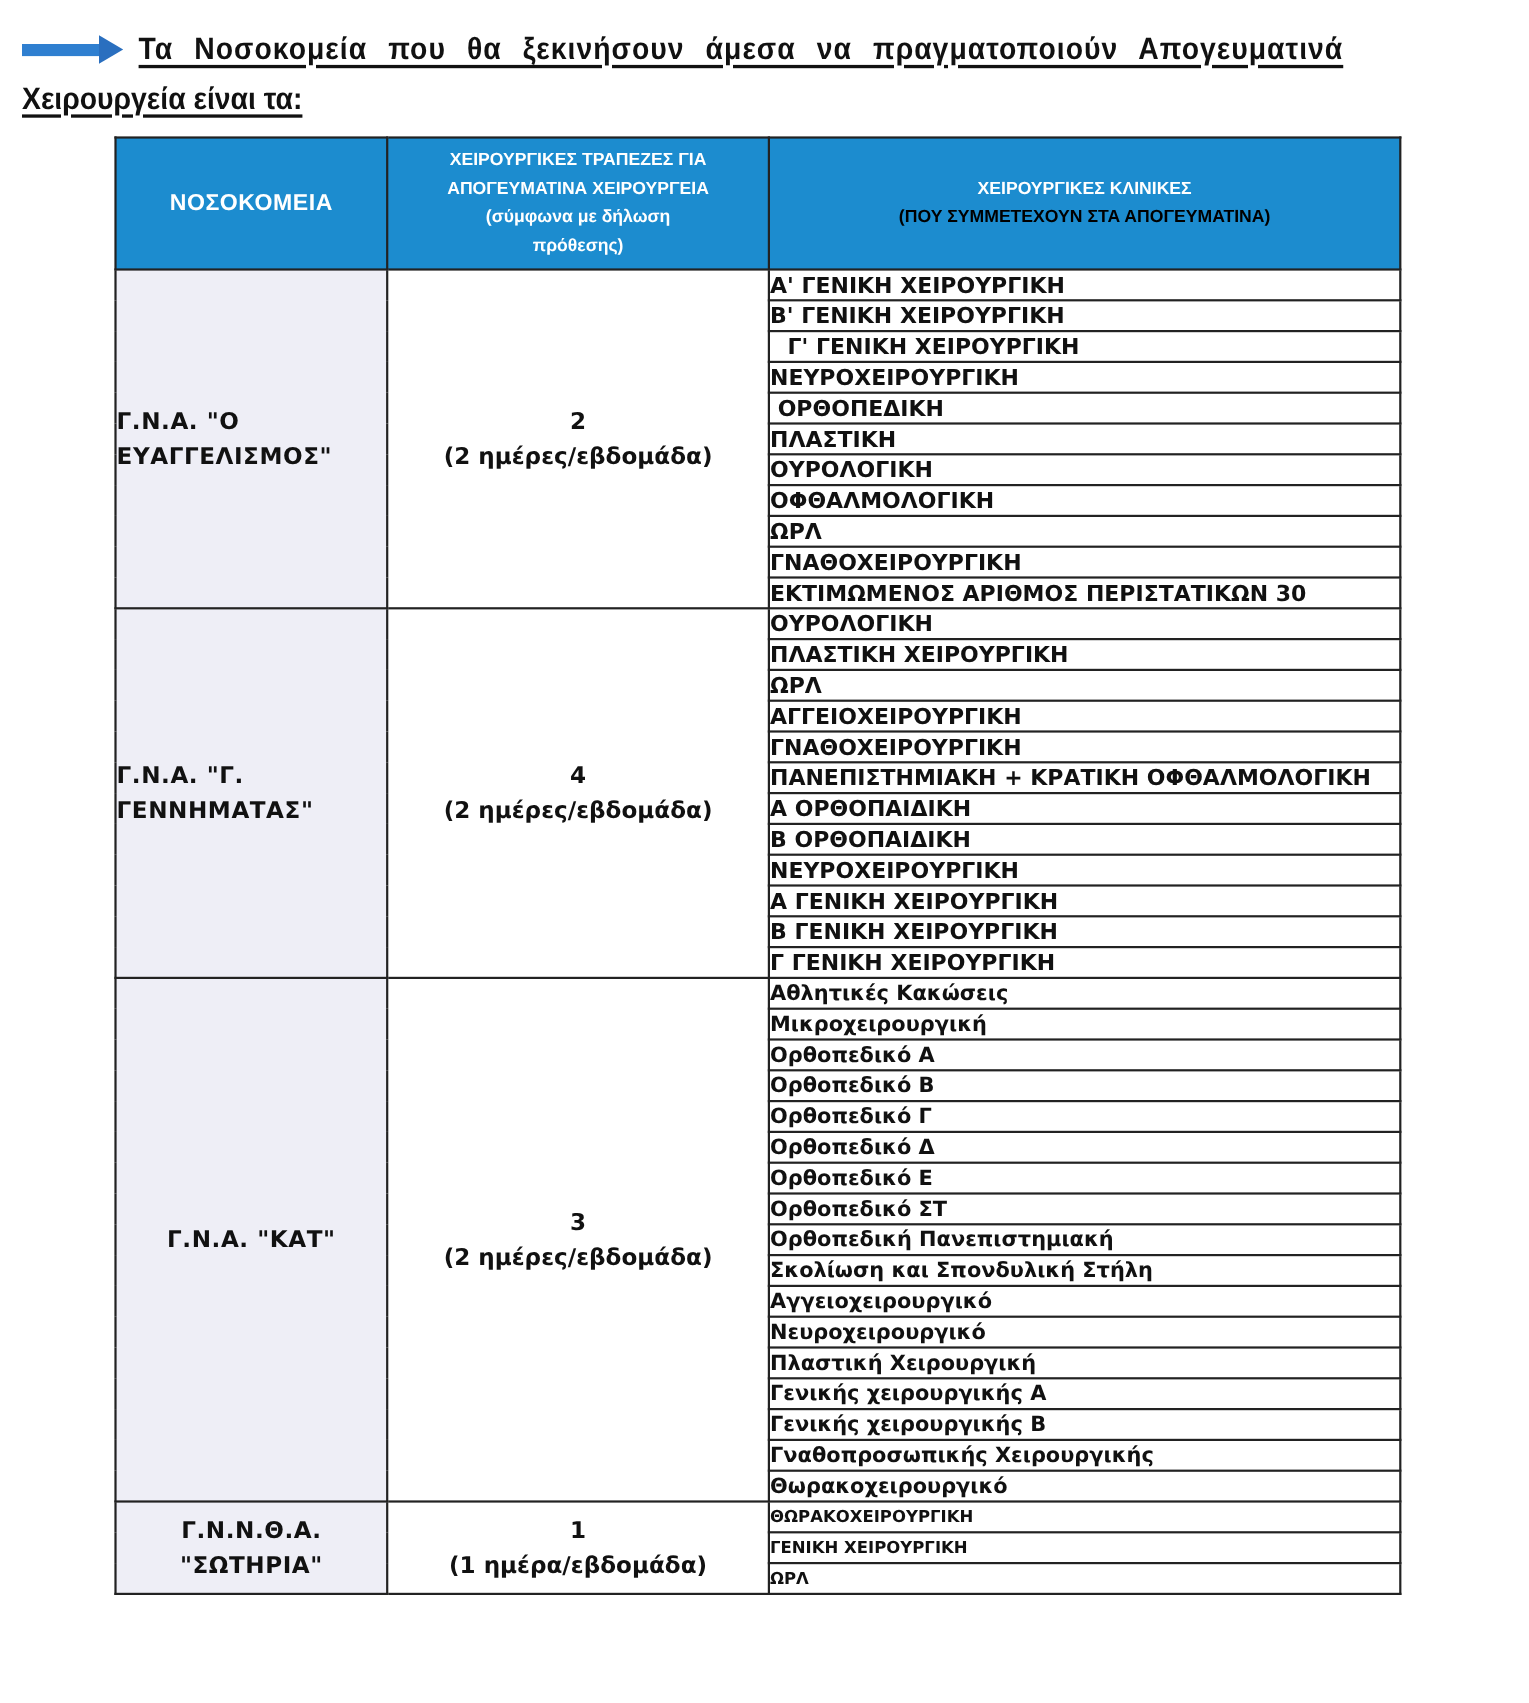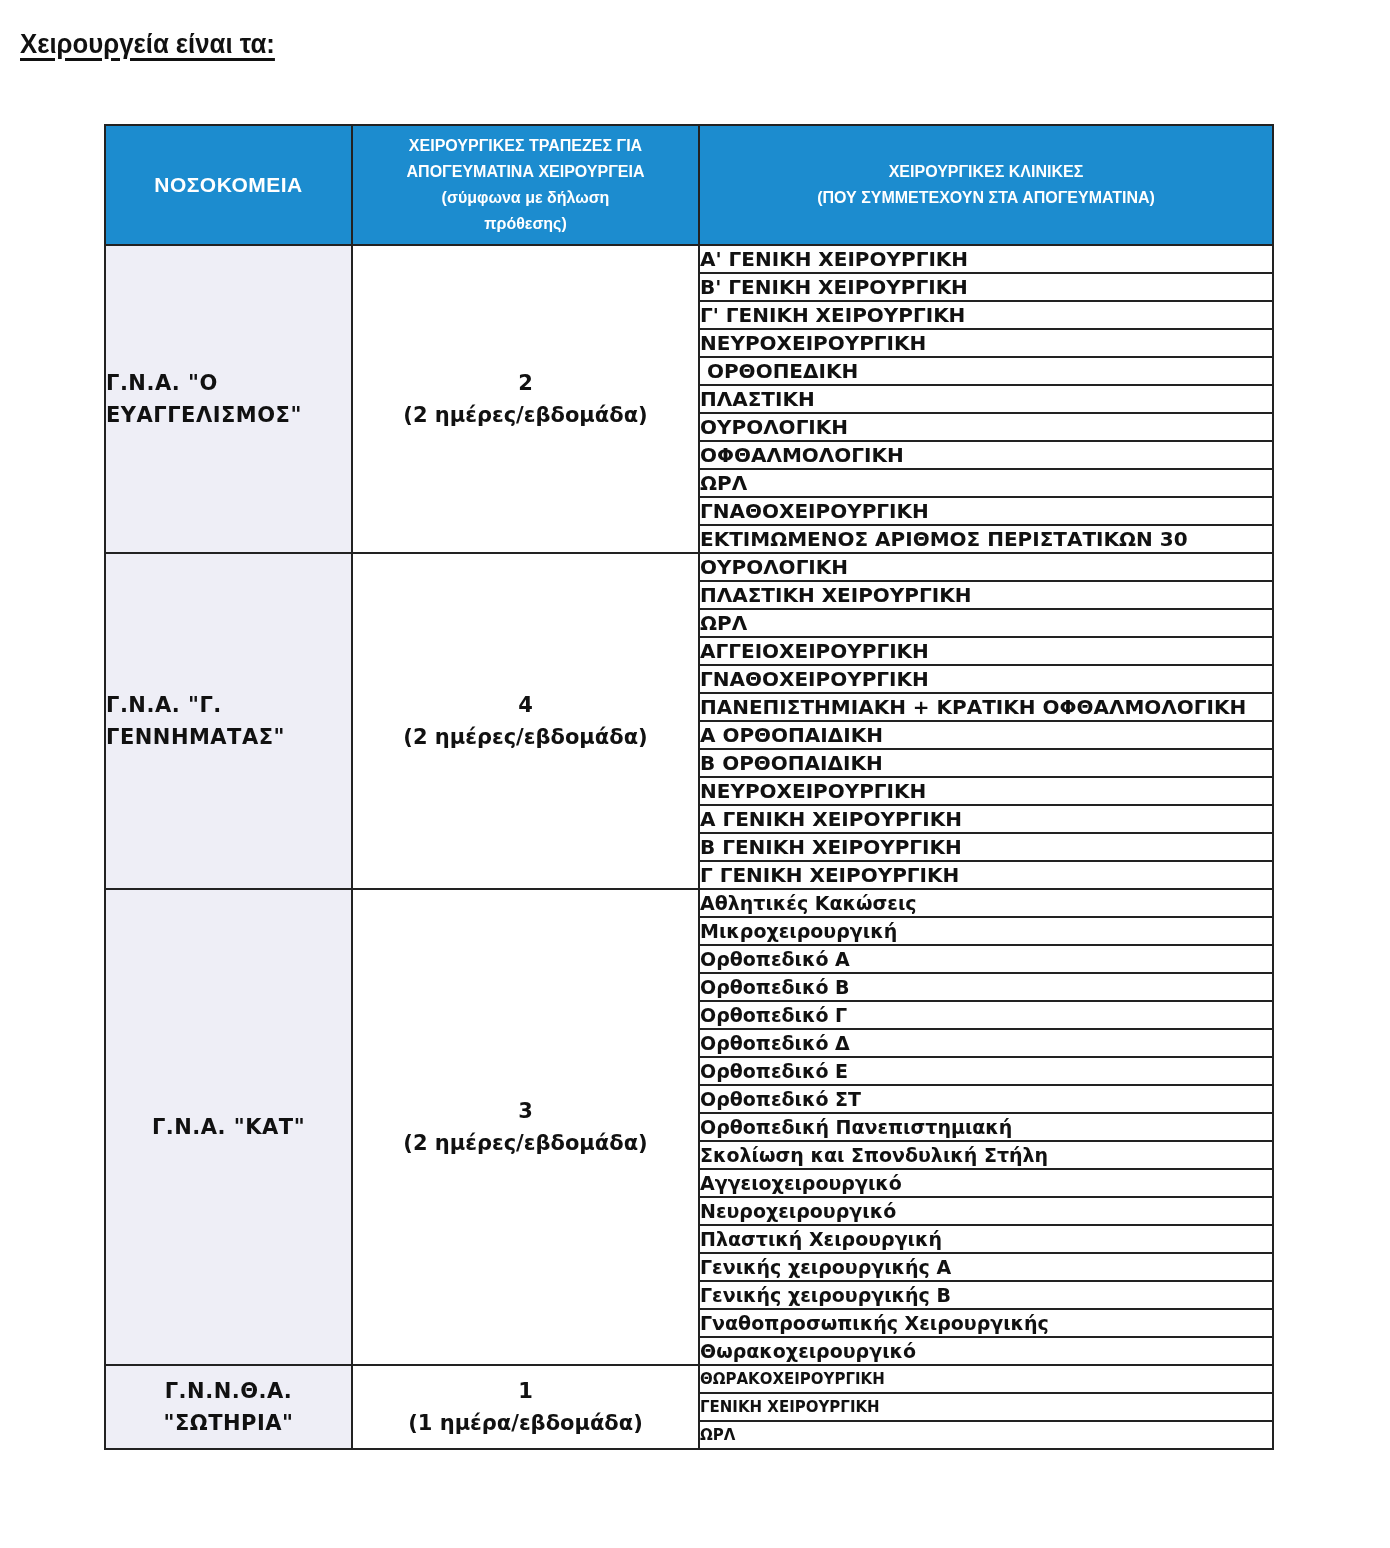--- a/index.html
+++ b/index.html
@@ -16,33 +16,40 @@
     text-decoration-thickness: 3px; text-underline-offset: 5px;
     font-family: "Liberation Sans", sans-serif; transform: scaleX(0.92); transform-origin: left center; display:inline-block; }
 
   table.main { position: absolute; left: 104px; top: 124px; width: 1170px; border-collapse: collapse; }
   table.main td, table.main th { border: 2px solid #222; padding: 0; }
   th { background: #1c8ccf; color: #fff; font-weight: bold; height: 118px; vertical-align: middle;
        font-family: "Liberation Sans", sans-serif; }
   th.col-hosp { width: 245px; font-size: 21px; letter-spacing: 0.5px; }
   th.col-tables { width: 345px; font-size: 16px; line-height: 26px; }
   th.col-clinics { font-size: 16px; line-height: 26px; }
-  .sub-yellow { color: #ffffff; }
+  .sub-yellow { color: #000000; }
   td.hosp { background: #eeeef6; font-weight: bold; font-size: 21px; vertical-align: middle;
     padding-left: 6px; line-height: 32px; letter-spacing: 0.5px; }
   td.hosp.center { text-align: center; padding-left: 0; }
   td.tables { text-align: center; vertical-align: middle; font-weight: bold; font-size: 21px; line-height: 32px; }
   td.clinic { height: 26px; font-weight: bold; font-size: 20px; padding-left: 3px; white-space: nowrap; }
   td.clinic.lower { font-size: 19px; border-radius: 13px; }
   td.clinic.small { font-size: 15px; }
 </style>
 </head>
 <body>
 
 <div class="heading">
+  <div class="heading-line1">
+    <svg class="arrow" viewBox="0 0 92 28">
+      <rect x="0" y="9" width="72" height="11" fill="#2f7fd0"></rect>
+      <polygon points="70,1 92,14 70,27" fill="#2a6fbf"></polygon>
+    </svg>
+    <span class="heading-text">Τα Νοσοκομεία που θα ξεκινήσουν άμεσα να πραγματοποιούν Απογευματινά</span>
+  </div>
   <span class="heading-line2">Χειρουργεία είναι τα:</span>
 </div>
 
 <table class="main">
   <thead>
     <tr>
       <th class="col-hosp">ΝΟΣΟΚΟΜΕΙΑ</th>
       <th class="col-tables">
         <div>ΧΕΙΡΟΥΡΓΙΚΕΣ ΤΡΑΠΕΖΕΣ ΓΙΑ</div>
         <div>ΑΠΟΓΕΥΜΑΤΙΝΑ ΧΕΙΡΟΥΡΓΕΙΑ</div>
@@ -64,21 +71,21 @@
         <td class="tables" rowspan="11">
           <div>2</div>
           <div>(2 ημέρες/εβδομάδα)</div>
         </td>
         <td class="clinic" style="white-space: pre;">Α' ΓΕΝΙΚΗ ΧΕΙΡΟΥΡΓΙΚΗ</td>
       </tr>
       <tr>
         <td class="clinic" style="white-space: pre;">Β' ΓΕΝΙΚΗ ΧΕΙΡΟΥΡΓΙΚΗ</td>
       </tr>
       <tr>
-        <td class="clinic" style="white-space: pre;">Γ' ΓΕΝΙΚΗ ΧΕΙΡΟΥΡΓΙΚΗ</td>
+        <td class="clinic" style="white-space: pre; padding-left: 16px;">Γ' ΓΕΝΙΚΗ ΧΕΙΡΟΥΡΓΙΚΗ</td>
       </tr>
       <tr>
         <td class="clinic" style="white-space: pre;">ΝΕΥΡΟΧΕΙΡΟΥΡΓΙΚΗ</td>
       </tr>
       <tr>
         <td class="clinic" style="white-space: pre;"> ΟΡΘΟΠΕΔΙΚΗ</td>
       </tr>
       <tr>
         <td class="clinic" style="white-space: pre;">ΠΛΑΣΤΙΚΗ</td>
       </tr>

